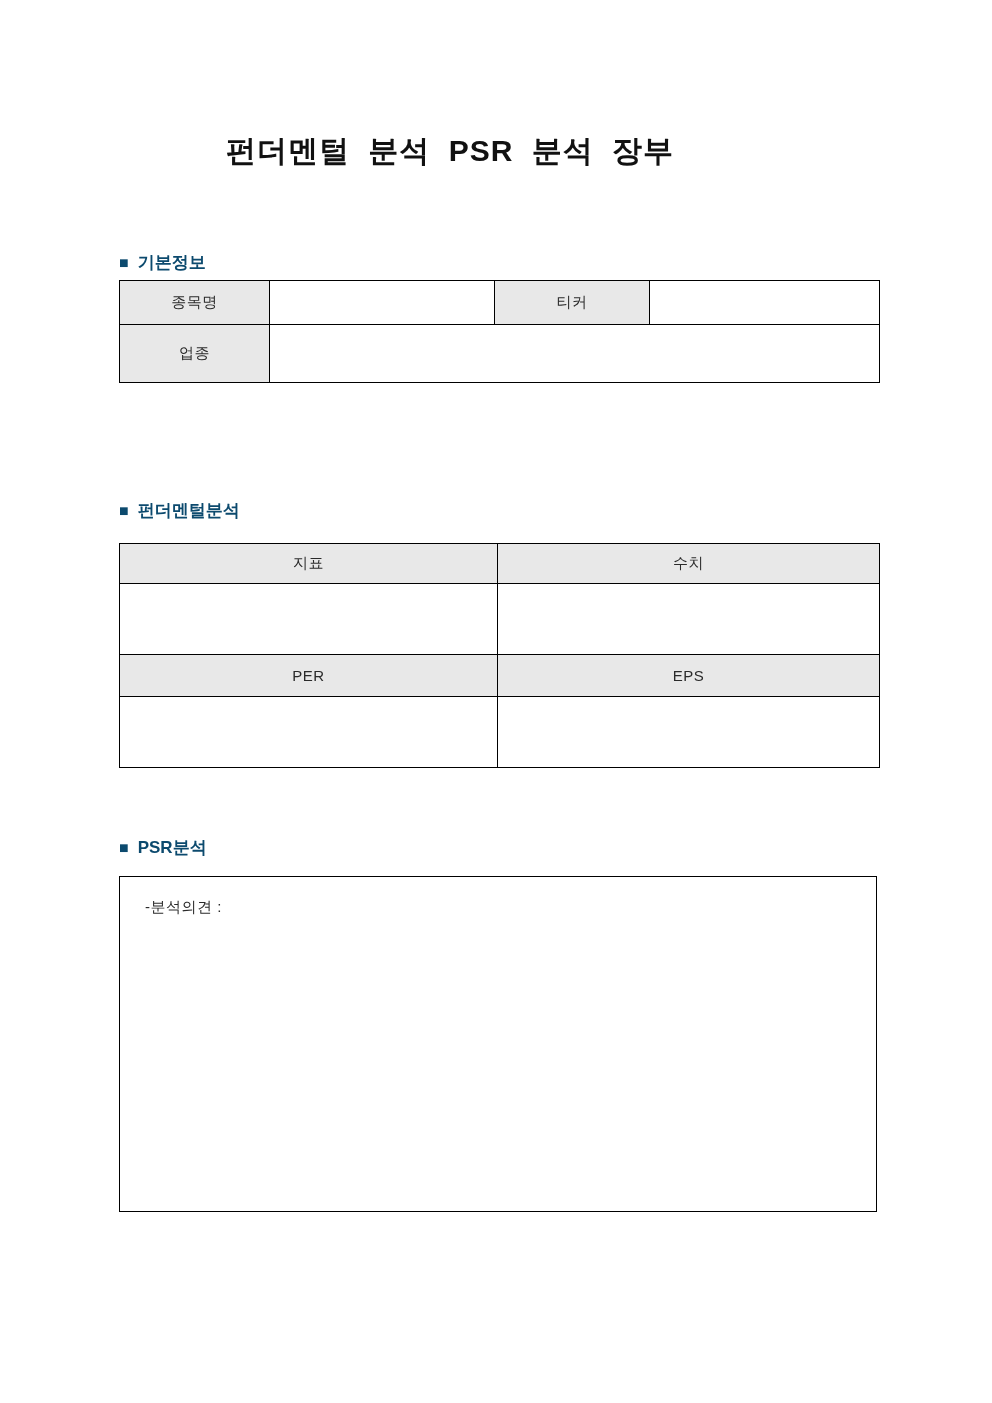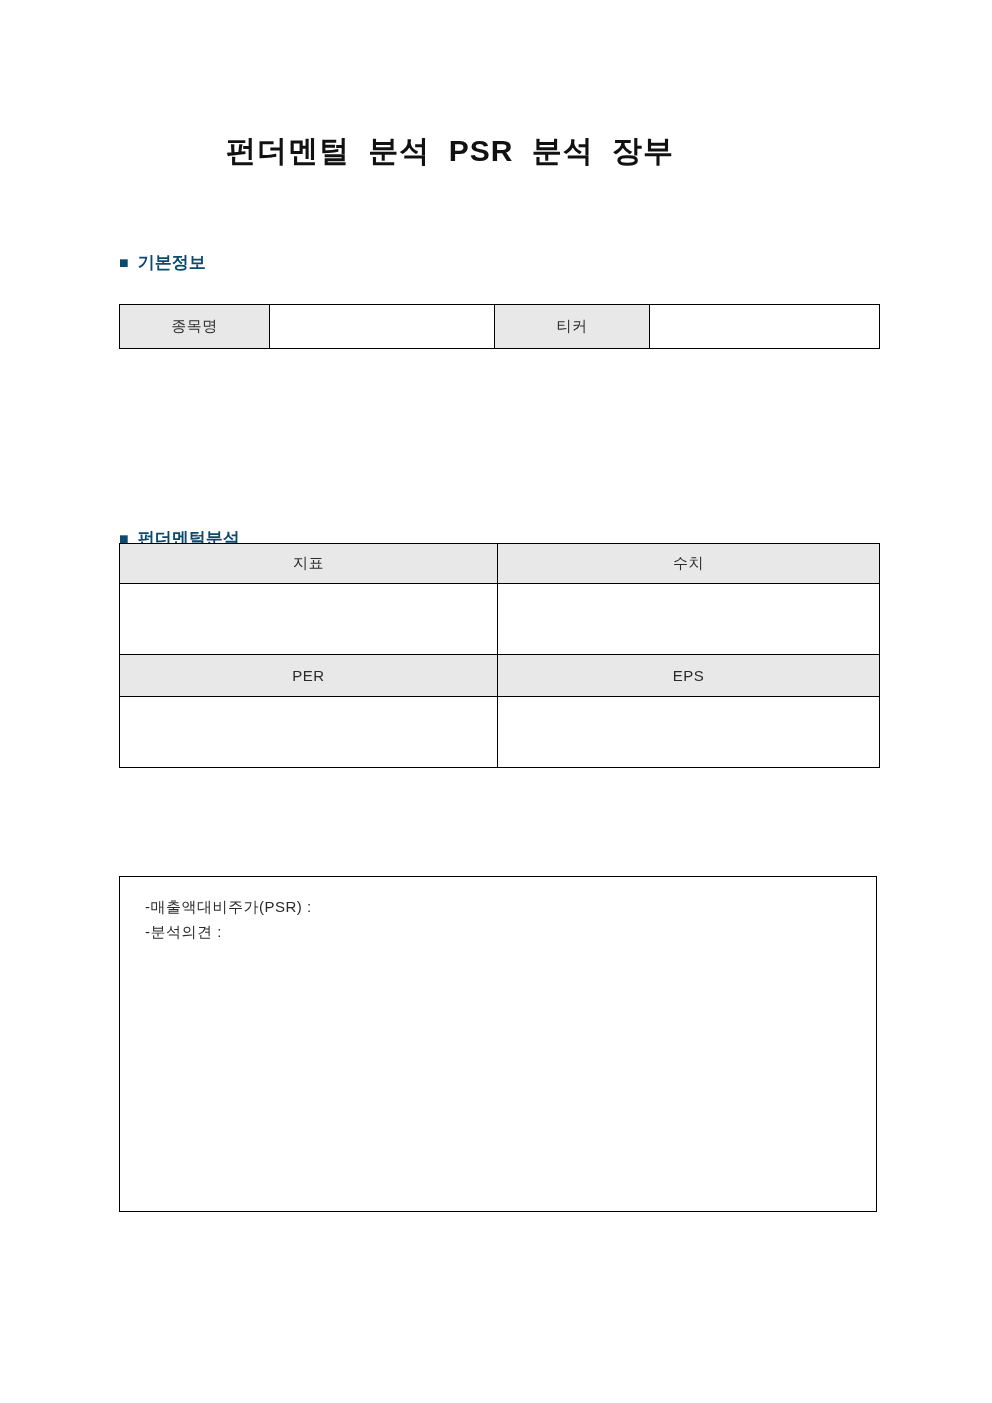--- a/index.html
+++ b/index.html
@@ -39,32 +39,32 @@
     font-weight: 700;
     color: #0c4a6e;
     white-space: nowrap;
   }
   .section-header .marker {
     display: inline-block;
     margin-right: 9px;
     font-size: 16px;
   }
   .sec1 { top: 252px; }
-  .sec2 { top: 528px; }
+  .sec2 { top: 500px; }
   .sec3 { top: 837px; }
 
   table.doc-table {
     position: absolute;
     left: 119px;
     width: 760px;
     border-collapse: collapse;
     table-layout: fixed;
     font-size: 15px;
   }
-  .tbl-basic { top: 304px; }
+  .tbl-basic { top: 280px; }
   .tbl-fund  { top: 543px; padding-left: 40px; }
   table.doc-table td {
     border: 1px solid var(--border, #000000);
     text-align: center;
     vertical-align: middle;
     padding: 0;
     color: #2a2a2a;
     letter-spacing: 0.5px;
   }
   td.lbl {
@@ -116,20 +116,24 @@
       <col style="width:155px">
       <col style="width:230px">
     </colgroup>
     <tbody>
       <tr class="r44">
         <td class="lbl">종목명</td>
         <td class="val"></td>
         <td class="lbl">티커</td>
         <td class="val"></td>
       </tr>
+      <tr class="r58">
+        <td class="lbl">업종</td>
+        <td class="val" colspan="3"></td>
+      </tr>
     </tbody>
   </table>
 
   <div class="section-header sec2">
     <span class="marker">■</span><span>펀더멘털분석</span>
   </div>
 
   <table class="doc-table tbl-fund">
     <colgroup>
       <col style="width:378px">
@@ -148,19 +152,21 @@
         <td class="lbl">PER</td>
         <td class="lbl">EPS</td>
       </tr>
       <tr class="r71">
         <td class="val"></td>
         <td class="val"></td>
       </tr>
     </tbody>
   </table>
 
+  <div class="section-header sec3">
+    <span class="marker">■</span><span>PSR분석</span>
+  </div>
 
   <div class="psr-box">
-    <div class="psr-line">-매출액대비주가(PSR) :</div>
     <div class="psr-line">-분석의견 :</div>
   </div>
 
 </div>
 
 </body></html>

